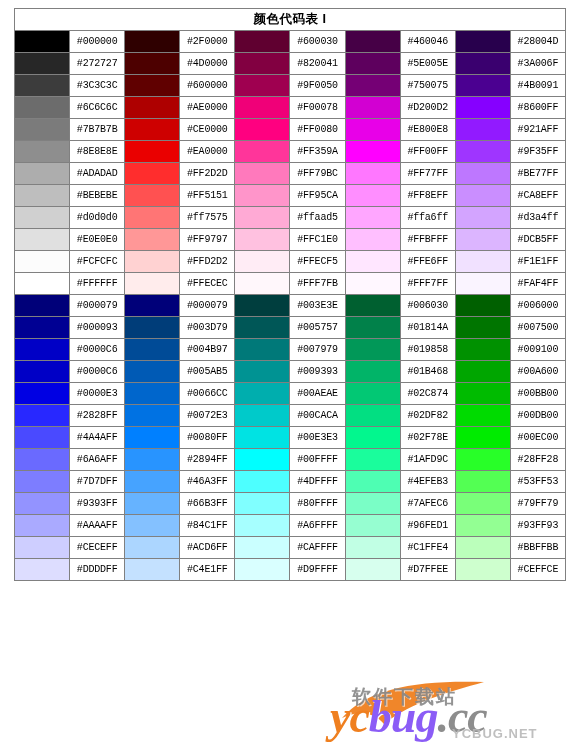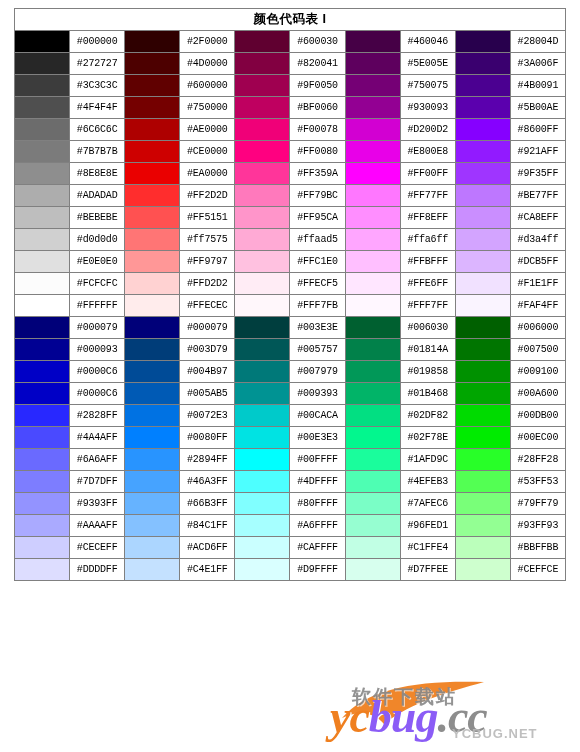--- a/index.html
+++ b/index.html
@@ -152,32 +152,20 @@
             <td class="swatch" style="background: rgb(96, 0, 0);"></td>
             <td class="code">#600000</td>
             <td class="swatch" style="background: rgb(159, 0, 80);"></td>
             <td class="code">#9F0050</td>
             <td class="swatch" style="background: rgb(117, 0, 117);"></td>
             <td class="code">#750075</td>
             <td class="swatch" style="background: rgb(75, 0, 145);"></td>
             <td class="code">#4B0091</td>
           </tr>
           <tr>
-            <td class="swatch" style="background: rgb(79, 79, 79);"></td>
-            <td class="code">#4F4F4F</td>
-            <td class="swatch" style="background: rgb(117, 0, 0);"></td>
-            <td class="code">#750000</td>
-            <td class="swatch" style="background: rgb(191, 0, 96);"></td>
-            <td class="code">#BF0060</td>
-            <td class="swatch" style="background: rgb(147, 0, 147);"></td>
-            <td class="code">#930093</td>
-            <td class="swatch" style="background: rgb(91, 0, 174);"></td>
-            <td class="code">#5B00AE</td>
-          </tr>
-          <tr>
             <td class="swatch" style="background: rgb(108, 108, 108);"></td>
             <td class="code">#6C6C6C</td>
             <td class="swatch" style="background: rgb(174, 0, 0);"></td>
             <td class="code">#AE0000</td>
             <td class="swatch" style="background: rgb(240, 0, 120);"></td>
             <td class="code">#F00078</td>
             <td class="swatch" style="background: rgb(210, 0, 210);"></td>
             <td class="code">#D200D2</td>
             <td class="swatch" style="background: rgb(134, 0, 255);"></td>
             <td class="code">#8600FF</td>
@@ -318,20 +306,32 @@
             <td class="swatch" style="background: rgb(0, 0, 198);"></td>
             <td class="code">#0000C6</td>
             <td class="swatch" style="background: rgb(0, 90, 181);"></td>
             <td class="code">#005AB5</td>
             <td class="swatch" style="background: rgb(0, 147, 147);"></td>
             <td class="code">#009393</td>
             <td class="swatch" style="background: rgb(1, 180, 104);"></td>
             <td class="code">#01B468</td>
             <td class="swatch" style="background: rgb(0, 166, 0);"></td>
             <td class="code">#00A600</td>
+          </tr>
+          <tr>
+            <td class="swatch" style="background: rgb(0, 0, 227);"></td>
+            <td class="code">#0000E3</td>
+            <td class="swatch" style="background: rgb(0, 102, 204);"></td>
+            <td class="code">#0066CC</td>
+            <td class="swatch" style="background: rgb(0, 174, 174);"></td>
+            <td class="code">#00AEAE</td>
+            <td class="swatch" style="background: rgb(2, 200, 116);"></td>
+            <td class="code">#02C874</td>
+            <td class="swatch" style="background: rgb(0, 187, 0);"></td>
+            <td class="code">#00BB00</td>
           </tr>
           <tr>
             <td class="swatch" style="background: rgb(40, 40, 255);"></td>
             <td class="code">#2828FF</td>
             <td class="swatch" style="background: rgb(0, 114, 227);"></td>
             <td class="code">#0072E3</td>
             <td class="swatch" style="background: rgb(0, 202, 202);"></td>
             <td class="code">#00CACA</td>
             <td class="swatch" style="background: rgb(2, 223, 130);"></td>
             <td class="code">#02DF82</td>

